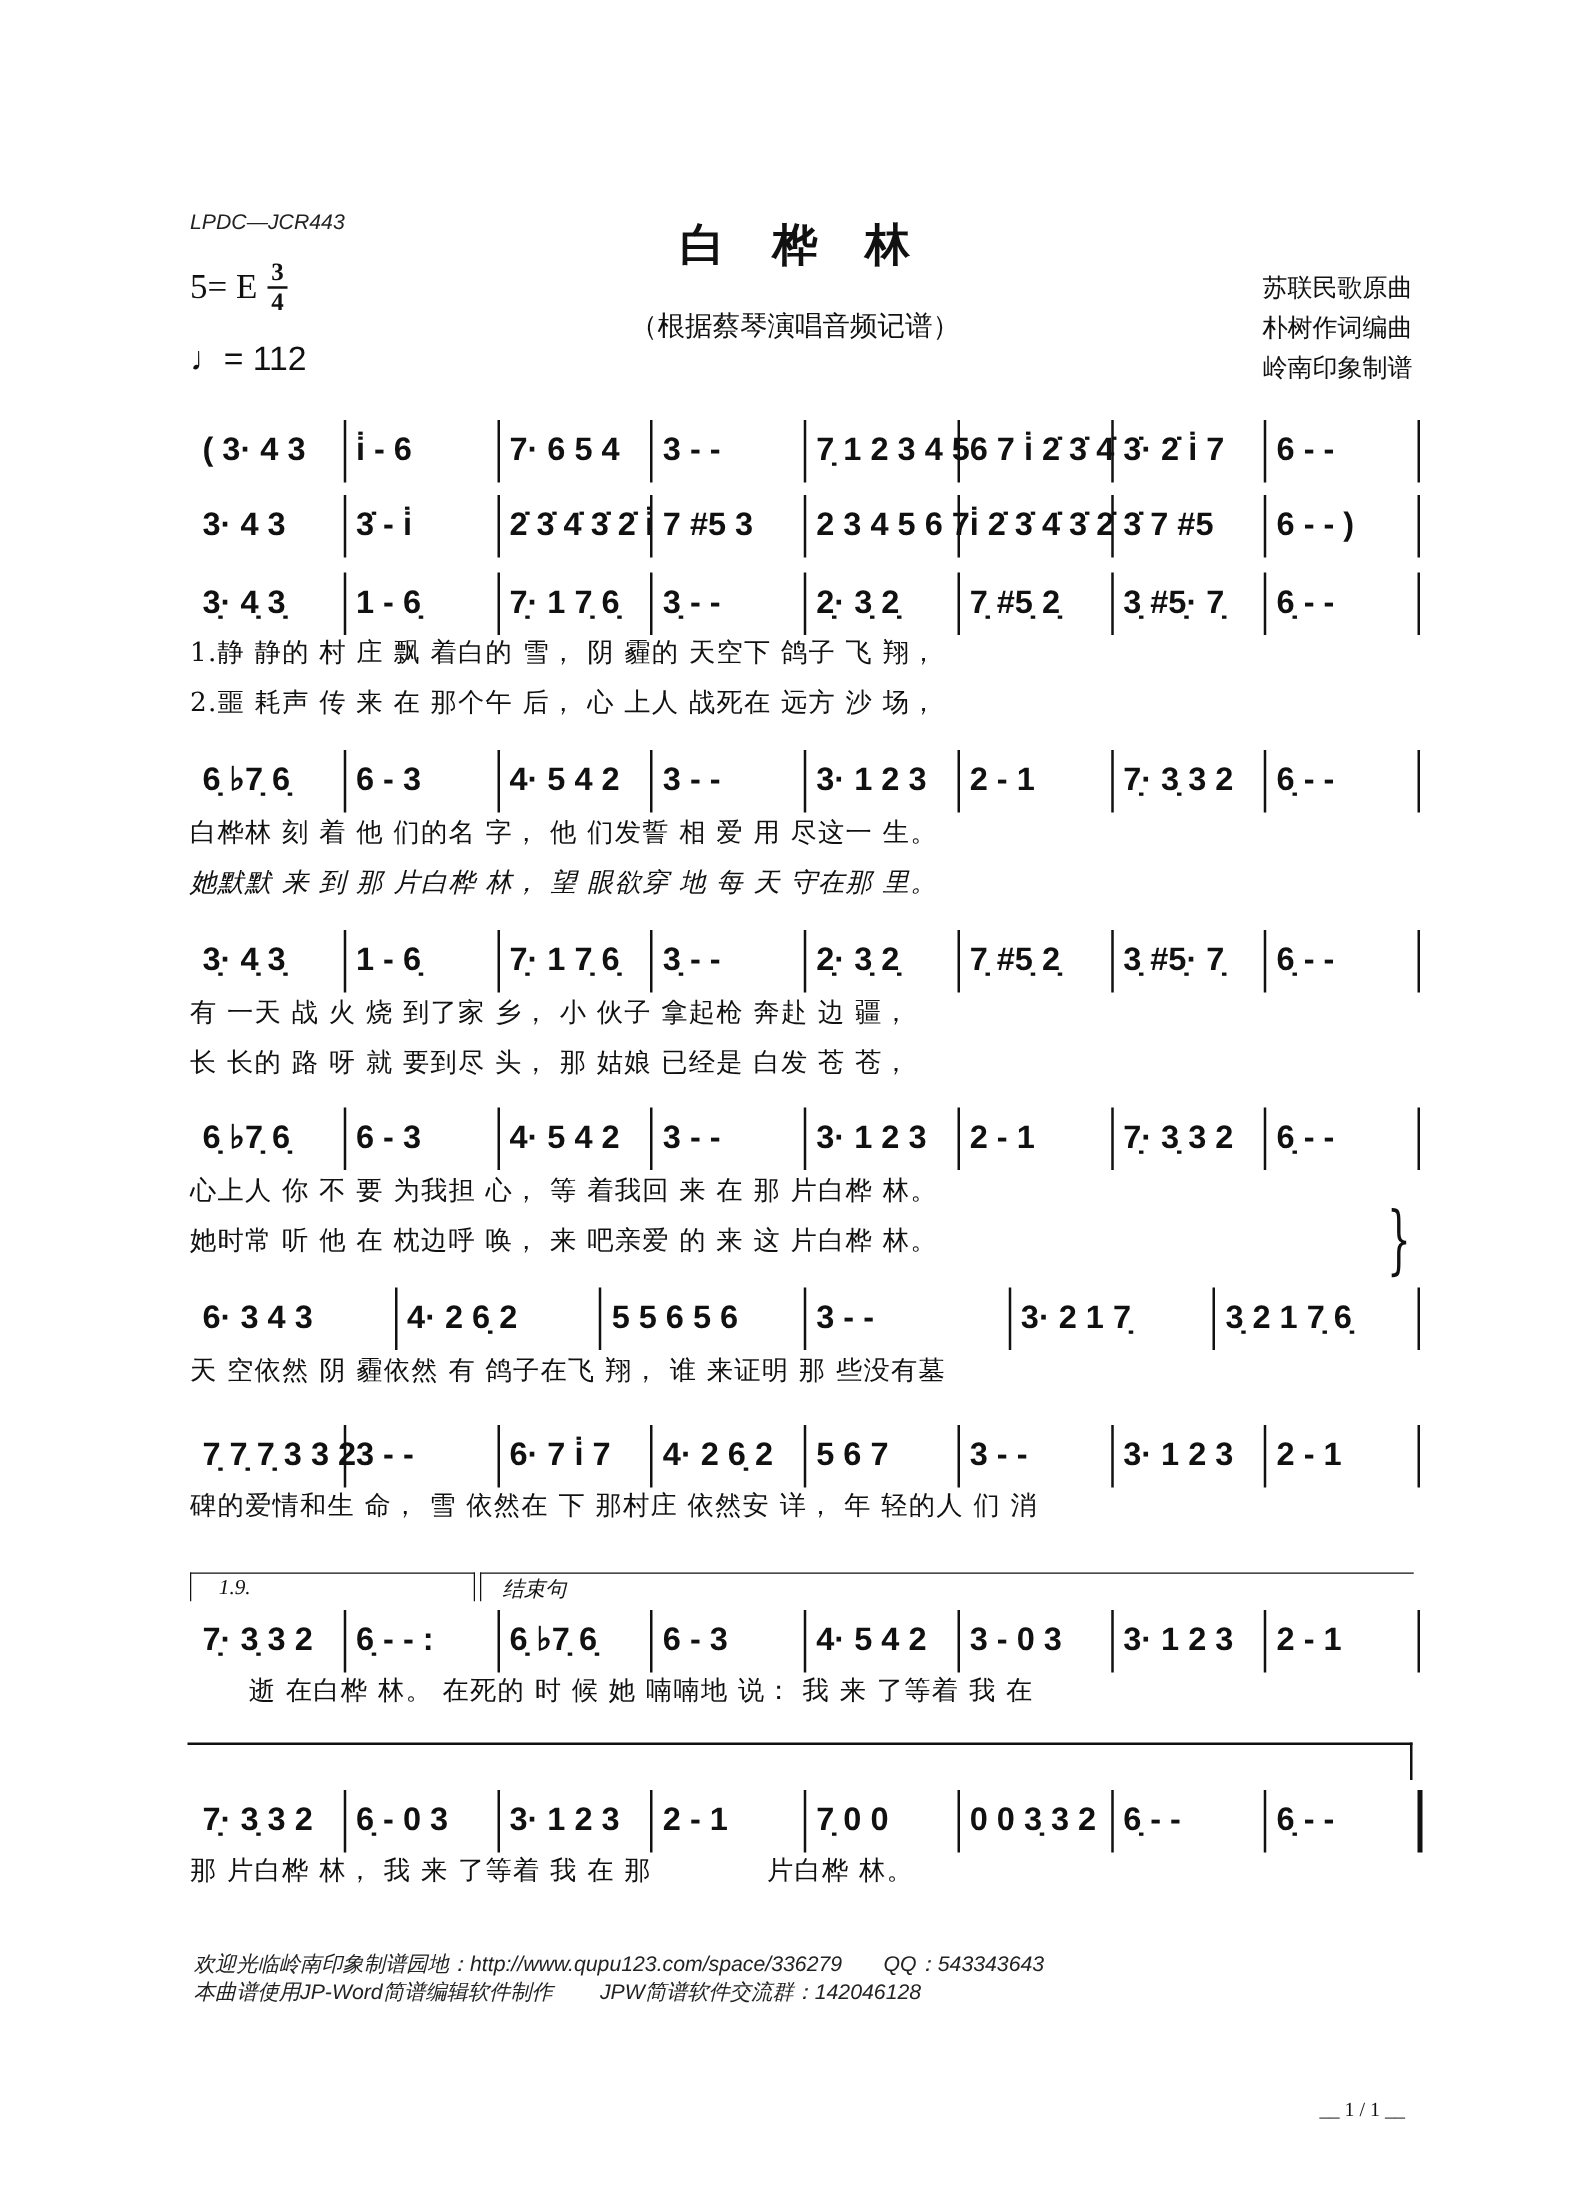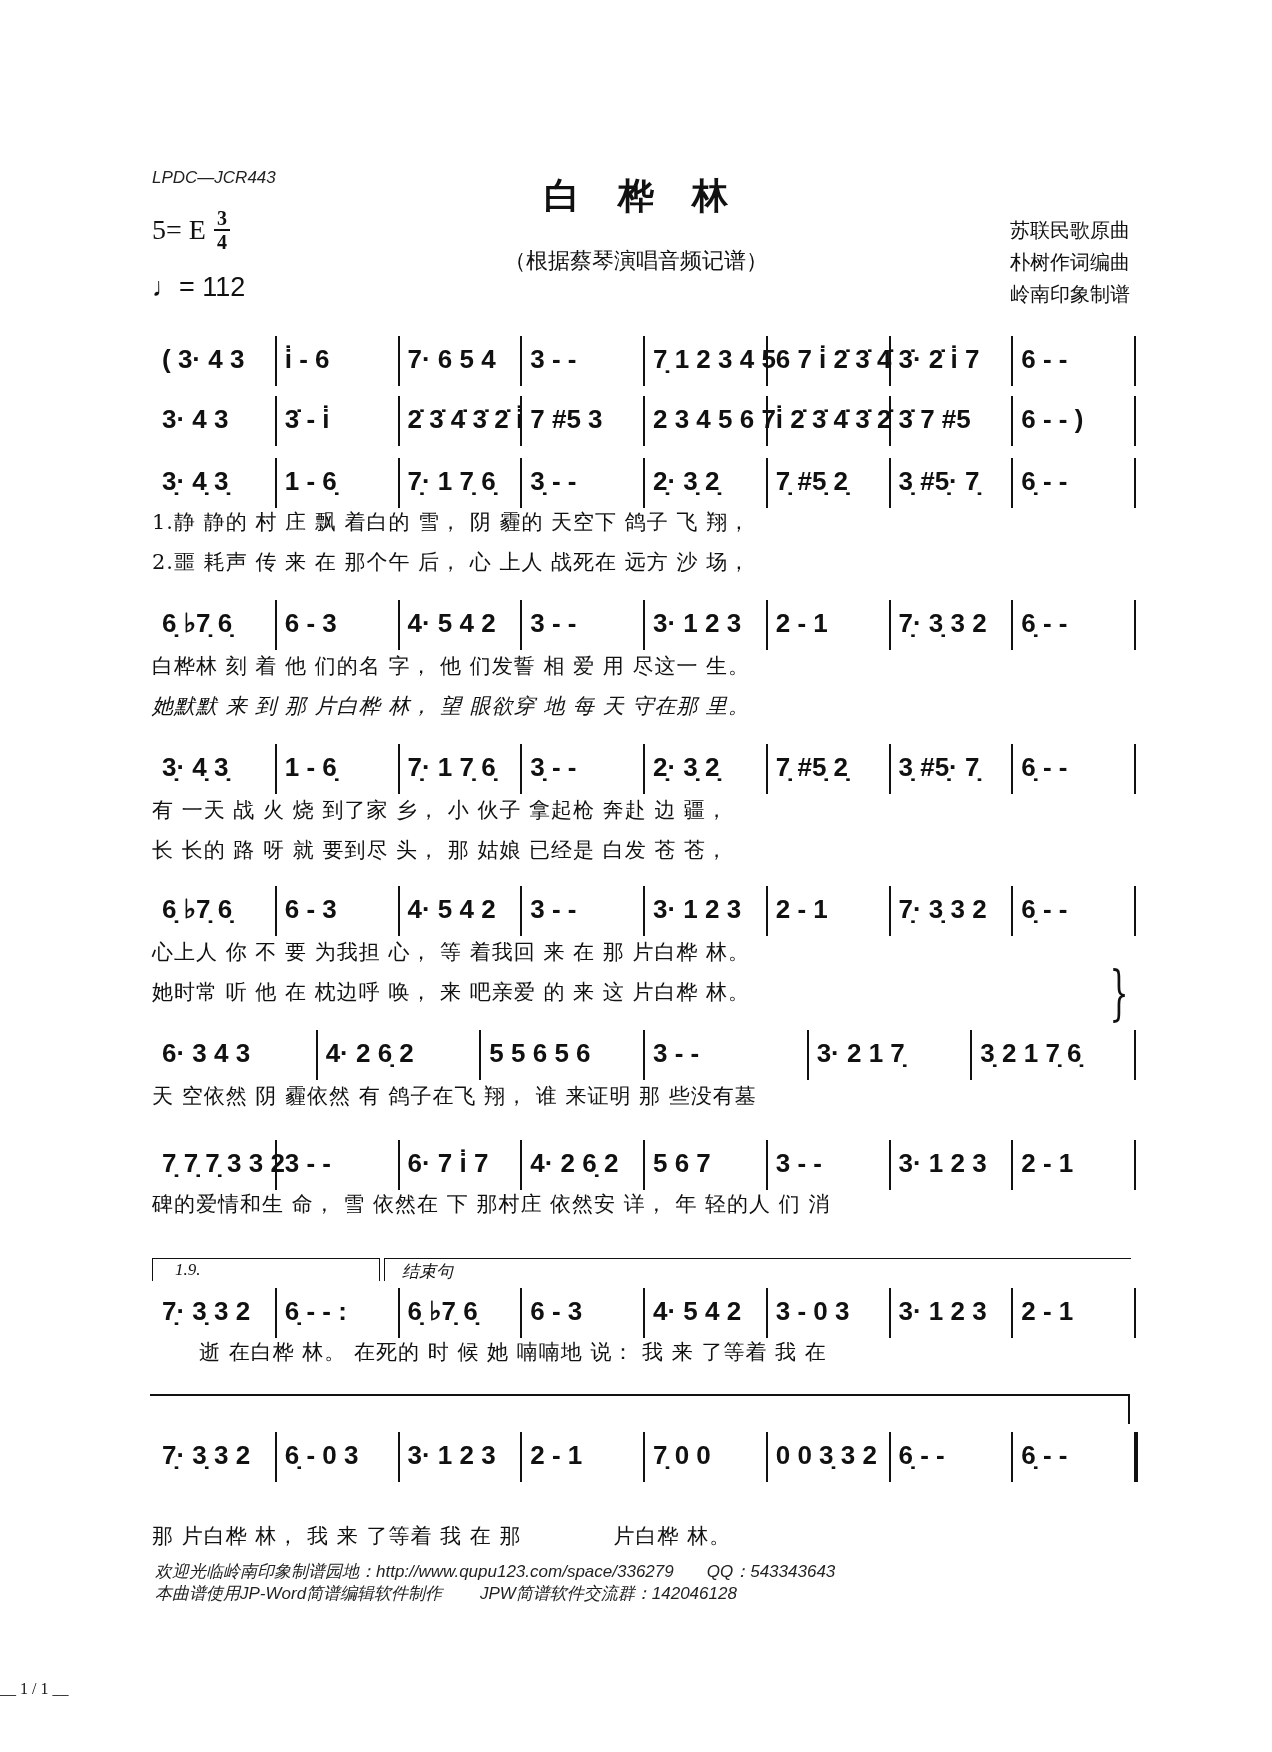--- a/index.html
+++ b/index.html
@@ -15,21 +15,21 @@
   .credits { right: 142px; top: 214px; text-align: right; font-family: "DejaVu Serif", serif; font-size: 20px; line-height: 32px; }
 
   .row { position: absolute; left: 154px; width: 982px; height: 50px; display: flex; align-items: center; font-family: "Liberation Sans", sans-serif; font-weight: bold; font-size: 26px; white-space: pre; }
   .row .bl { position: absolute; top: 0; bottom: 0; width: 2px; background: #111; }
   .row .m { position: absolute; top: 8px; }
   .lyr { position: absolute; left: 152px; width: 980px; font-family: "DejaVu Serif", serif; font-size: 21px; white-space: pre; letter-spacing: 1px; }
 
   .volta { position: absolute; border-top: 1.5px solid #111; border-left: 1.5px solid #111; }
   .volta-label { position: absolute; font-family: "Liberation Serif", serif; font-style: italic; font-size: 17px; }
   .footer { left: 155px; font-family: "Liberation Sans", sans-serif; font-style: italic; font-size: 17px; color: #222; white-space: pre; }
-  .pagenum { left: 0; width: 1124px; text-align: left; top: 1680px; font-family: "Liberation Serif", serif; font-size: 16px; }
+  .pagenum { left: 0; width: 1124px; text-align: right; top: 1680px; font-family: "Liberation Serif", serif; font-size: 16px; }
   .brace { position: absolute; font-family: "DejaVu Serif", serif; font-size: 60px; line-height: 60px; transform: scaleX(0.5); }
 </style>
 </head>
 <body>
 
 <div class="abs code">LPDC—JCR443</div>
 <div class="abs title">白桦林</div>
 <div class="abs subtitle">（根据蔡琴演唱音频记谱）</div>
 <div class="abs key">
   <span>5= E</span>
@@ -61,21 +61,21 @@
     <div class="row" style="top: 886px;"><span class="m" style="left: 8px;">6̣ ♭7̣ 6̣</span><span class="bl" style="left: 120.75px;"></span><span class="m" style="left: 130.75px;">6 - 3</span><span class="bl" style="left: 243.5px;"></span><span class="m" style="left: 253.5px;">4· 5 4 2</span><span class="bl" style="left: 366.25px;"></span><span class="m" style="left: 376.25px;">3 - -</span><span class="bl" style="left: 489px;"></span><span class="m" style="left: 499px;">3· 1 2 3</span><span class="bl" style="left: 611.75px;"></span><span class="m" style="left: 621.75px;">2 - 1</span><span class="bl" style="left: 734.5px;"></span><span class="m" style="left: 744.5px;">7̣· 3̣ 3 2</span><span class="bl" style="left: 857.25px;"></span><span class="m" style="left: 867.25px;">6̣ - -</span><span class="bl" style="left: 980px;"></span></div>
     <div class="lyr" style="top: 938px;">心上人 你 不 要 为我担 心， 等 着我回 来 在 那 片白桦 林。</div>
     <div class="lyr" style="top: 978px;">她时常 听 他 在 枕边呼 唤， 来 吧亲爱 的 来 这 片白桦 林。</div>
     <div class="row" style="top: 1030px;"><span class="m" style="left: 8px;">6· 3 4 3</span><span class="bl" style="left: 161.667px;"></span><span class="m" style="left: 171.667px;">4· 2 6̣ 2</span><span class="bl" style="left: 325.333px;"></span><span class="m" style="left: 335.333px;">5 5 6 5 6</span><span class="bl" style="left: 489px;"></span><span class="m" style="left: 499px;">3 - -</span><span class="bl" style="left: 652.667px;"></span><span class="m" style="left: 662.667px;">3· 2 1 7̣</span><span class="bl" style="left: 816.333px;"></span><span class="m" style="left: 826.333px;">3̣ 2 1 7̣ 6̣</span><span class="bl" style="left: 980px;"></span></div>
     <div class="lyr" style="top: 1082px;">天 空依然 阴 霾依然 有 鸽子在飞 翔， 谁 来证明 那 些没有墓</div>
     <div class="row" style="top: 1140px;"><span class="m" style="left: 8px;">7̣ 7̣ 7̣ 3 3 2</span><span class="bl" style="left: 120.75px;"></span><span class="m" style="left: 130.75px;">3 - -</span><span class="bl" style="left: 243.5px;"></span><span class="m" style="left: 253.5px;">6· 7 i̇ 7</span><span class="bl" style="left: 366.25px;"></span><span class="m" style="left: 376.25px;">4· 2 6̣ 2</span><span class="bl" style="left: 489px;"></span><span class="m" style="left: 499px;">5 6 7</span><span class="bl" style="left: 611.75px;"></span><span class="m" style="left: 621.75px;">3 - -</span><span class="bl" style="left: 734.5px;"></span><span class="m" style="left: 744.5px;">3· 1 2 3</span><span class="bl" style="left: 857.25px;"></span><span class="m" style="left: 867.25px;">2 - 1</span><span class="bl" style="left: 980px;"></span></div>
     <div class="lyr" style="top: 1190px;">碑的爱情和生 命， 雪 依然在 下 那村庄 依然安 详， 年 轻的人 们 消</div>
     <div class="row" style="top: 1288px;"><span class="m" style="left: 8px;">7̣· 3̣ 3 2</span><span class="bl" style="left: 120.75px;"></span><span class="m" style="left: 130.75px;">6̣ - - :</span><span class="bl" style="left: 243.5px;"></span><span class="m" style="left: 253.5px;">6̣ ♭7̣ 6̣</span><span class="bl" style="left: 366.25px;"></span><span class="m" style="left: 376.25px;">6 - 3</span><span class="bl" style="left: 489px;"></span><span class="m" style="left: 499px;">4· 5 4 2</span><span class="bl" style="left: 611.75px;"></span><span class="m" style="left: 621.75px;">3 - 0 3</span><span class="bl" style="left: 734.5px;"></span><span class="m" style="left: 744.5px;">3· 1 2 3</span><span class="bl" style="left: 857.25px;"></span><span class="m" style="left: 867.25px;">2 - 1</span><span class="bl" style="left: 980px;"></span></div>
     <div class="lyr" style="top: 1338px; margin-left: 47px;">逝 在白桦 林。 在死的 时 候 她 喃喃地 说： 我 来 了等着 我 在</div>
     <div class="row" style="top: 1432px;"><span class="m" style="left: 8px;">7̣· 3̣ 3 2</span><span class="bl" style="left: 120.75px;"></span><span class="m" style="left: 130.75px;">6̣ - 0 3</span><span class="bl" style="left: 243.5px;"></span><span class="m" style="left: 253.5px;">3· 1 2 3</span><span class="bl" style="left: 366.25px;"></span><span class="m" style="left: 376.25px;">2 - 1</span><span class="bl" style="left: 489px;"></span><span class="m" style="left: 499px;">7̣ 0 0</span><span class="bl" style="left: 611.75px;"></span><span class="m" style="left: 621.75px;">0 0 3̣ 3 2</span><span class="bl" style="left: 734.5px;"></span><span class="m" style="left: 744.5px;">6̣ - -</span><span class="bl" style="left: 857.25px;"></span><span class="m" style="left: 867.25px;">6̣ - -</span><span class="bl" style="left: 980px; width: 4px;"></span></div>
-    <div class="lyr" style="top: 1482px; margin-top: 40px;">那 片白桦 林， 我 来 了等着 我 在 那            片白桦 林。</div>
+    <div class="lyr" style="top: 1482px;">那 片白桦 林， 我 来 了等着 我 在 那            片白桦 林。</div>
   </div>
 
 <div class="volta" style="left:152px; top:1258px; width:226px; height:22px; border-right:1.5px solid #111;"></div>
 <div class="volta-label" style="left:175px; top:1260px;">1.9.</div>
 <div class="volta" style="left:384px; top:1258px; width:746px; height:22px;"></div>
 <div class="volta-label" style="left:402px; top:1260px;">结束句</div>
 <div class="abs" style="left:150px; top:1394px; width:980px; height:1.5px; background:#111;"></div>
 <div class="abs" style="left:1128px; top:1394px; width:1.5px; height:30px; background:#111;"></div>
 
 <div class="brace" style="left:1100px; top:962px;">}</div>

